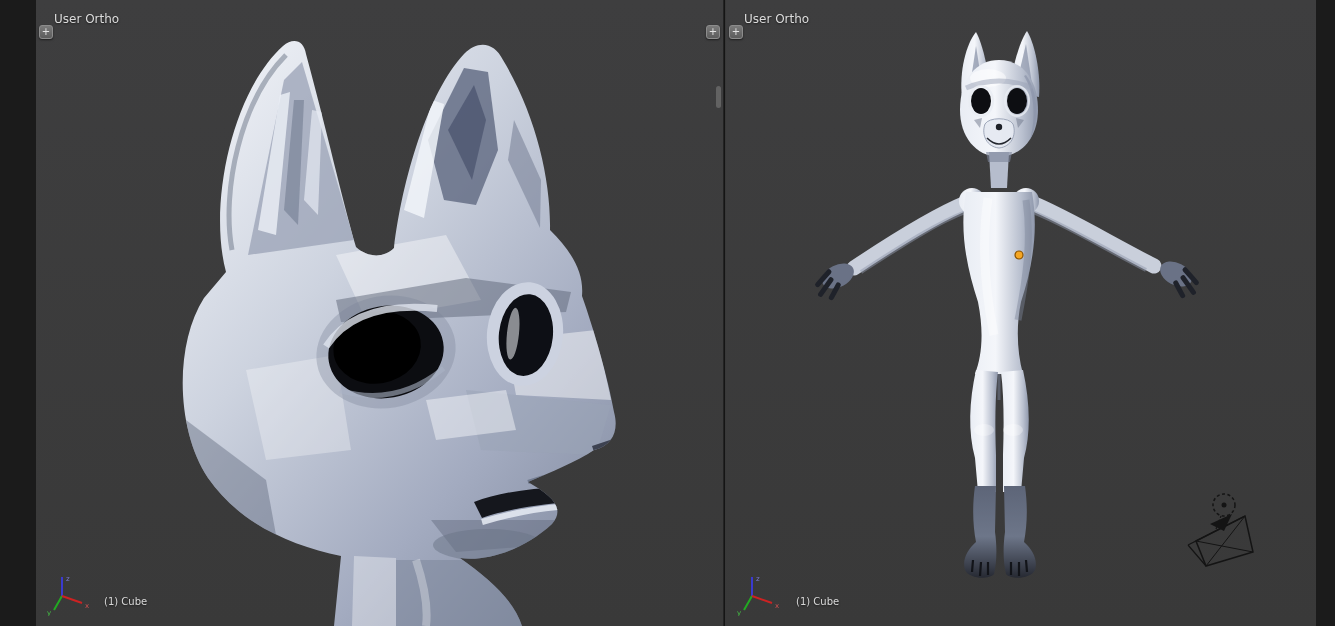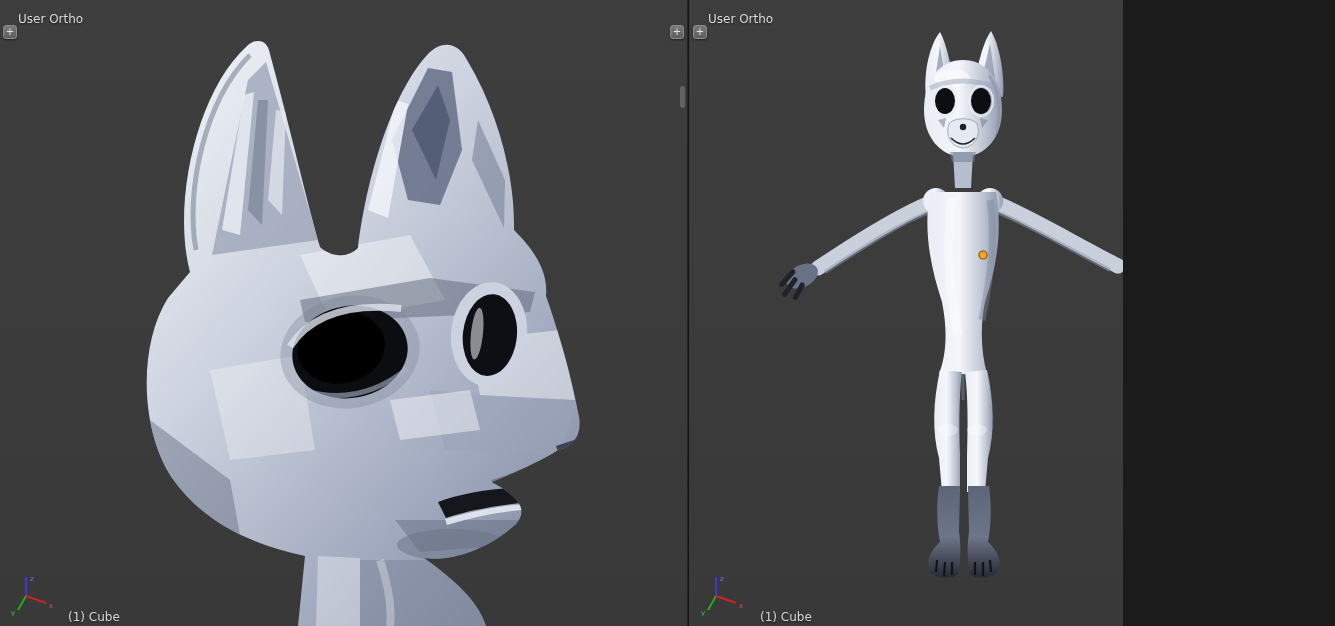--- a/index.html
+++ b/index.html
@@ -1,34 +1,35 @@
 <!DOCTYPE html>
 <html><head>
 <meta charset="utf-8">
 <style>
   html,body{margin:0;padding:0;background:#1b1b1b;}
   .screen{
-    position:relative;width:1123px;height:626px;overflow:hidden;
+    position:relative;width:1280px;height:626px;overflow:hidden;
     background:#3c3c3c;font-family:"DejaVu Sans",sans-serif;
     box-shadow:inset 0 0 0 1px #262626;
+    margin-left:36px;
   }
   .viewport{position:absolute;top:0;height:626px;overflow:hidden;background:linear-gradient(#3e3e3f,#393939);}
   #vp-left{left:0;width:687px;}
   #vp-right{left:690px;width:645px;}
   .divider{position:absolute;left:687px;top:0;width:3px;height:626px;
     background:linear-gradient(90deg,#2a2a2a,#151515 50%,#4a4a4a);cursor:col-resize;}
   .scene{position:absolute;left:0;top:0;width:100%;height:100%;display:block;}
   .vp-title{position:absolute;top:12px;left:18px;color:#dcdcdc;font-size:12px;
     text-shadow:0 1px 2px rgba(0,0,0,.55);user-select:none;}
   .corner-btn{position:absolute;top:25px;width:12px;height:12px;border-radius:3px;
     background:linear-gradient(#7a7a7a,#5d5d5d);border:1px solid #8c8c8c;
     color:#e2e2e2;font-size:10px;line-height:11px;text-align:center;cursor:pointer;
     box-shadow:0 1px 2px rgba(0,0,0,.5);}
   .corner-btn.tl{left:3px;} .corner-btn.tr{right:3px;}
-  .vp-status{position:absolute;bottom:2px;color:#d8d8d8;font-size:12px;
+  .vp-status{position:absolute;bottom:19px;color:#d8d8d8;font-size:10px;
     text-shadow:0 1px 2px rgba(0,0,0,.5);user-select:none;}
   #vp-left .vp-status{left:68px;} #vp-right .vp-status{left:70px;}
   .scrollbar{position:absolute;right:2px;top:86px;width:5px;height:22px;
     background:#6f6f6f;border-radius:3px;opacity:.75;cursor:pointer;}
   .gizmo{position:absolute;left:8px;bottom:10px;width:56px;height:46px;}
 </style>
 </head>
 <body>
 
 <div class="screen">

